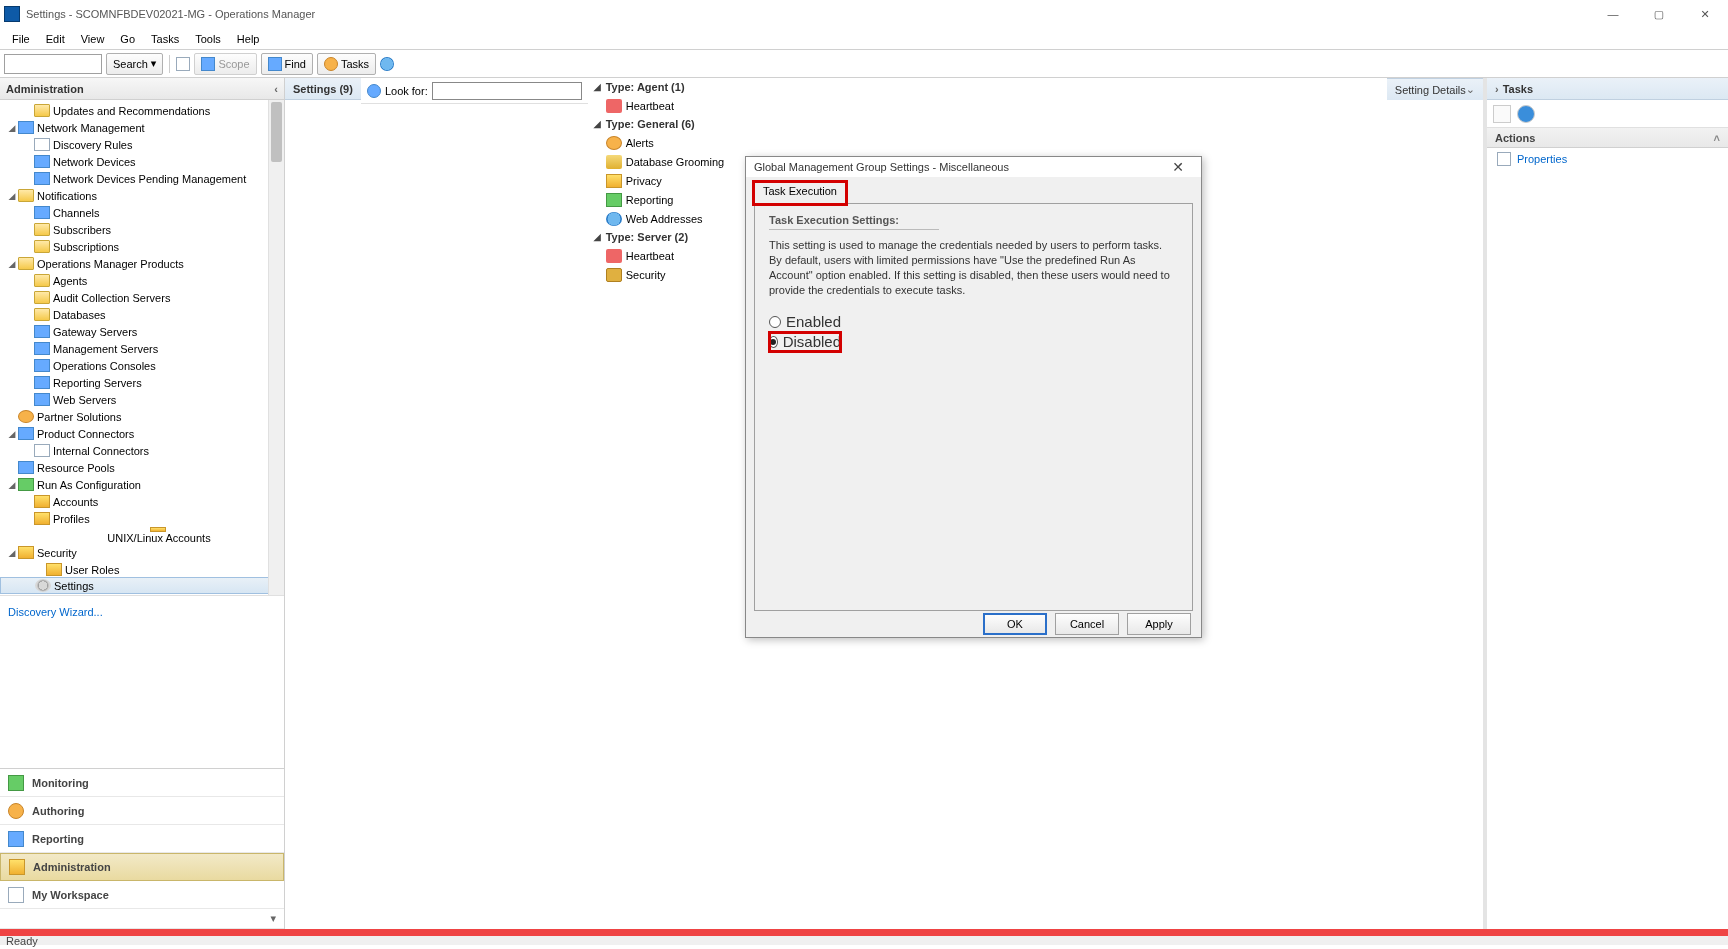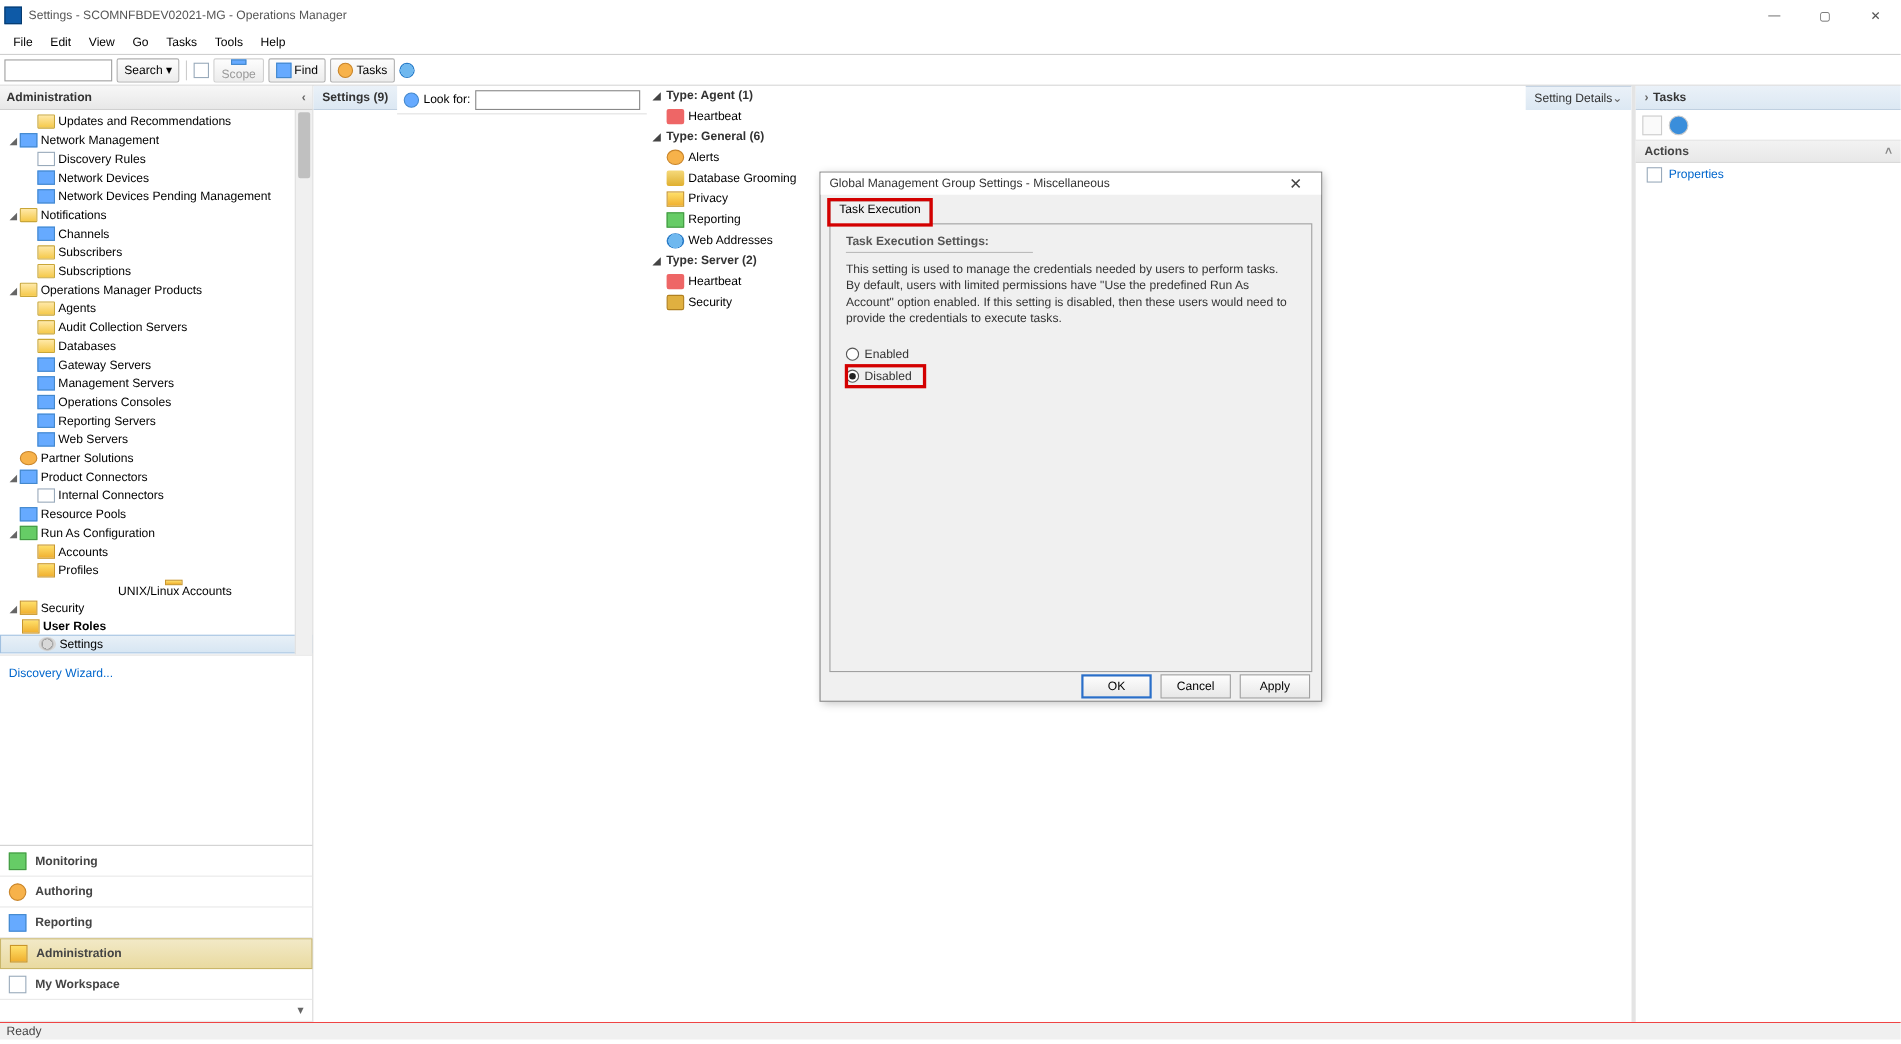--- a/index.html
+++ b/index.html
@@ -10,21 +10,21 @@
 .titlebar .title { color:#555; font-size:11px; }
 .titlebar .win-controls { margin-left:auto; display:flex; }
 .titlebar .win-controls div { width:46px; height:28px; display:flex; align-items:center; justify-content:center; color:#555; }
 
 .menubar { height:22px; display:flex; align-items:center; padding:0 4px; border-bottom:1px solid #d0d0d0; }
 .menubar span { padding:2px 8px; cursor:default; }
 
 .toolbar { height:28px; display:flex; align-items:center; padding:2px 4px; gap:4px; border-bottom:1px solid #d0d0d0; background:#fff; }
 .toolbar .search-box { width:98px; height:20px; border:1px solid #a0a0a0; background:#fff; }
 .toolbar .tb-btn { height:22px; padding:0 6px; display:flex; align-items:center; gap:3px; border:1px solid #b0b0b0; border-radius:2px; background:linear-gradient(#fdfdfd,#ececec); font-size:11px; }
-.toolbar .tb-btn.disabled { color:#999; border-color:#d0d0d0;flex-direction:column; }
+.toolbar .tb-btn.disabled { color:#999; border-color:#d0d0d0; }
 .toolbar .sep { width:1px; height:18px; background:#ccc; margin:0 2px; }
 .toolbar .small-ico { width:14px; height:14px; display:inline-block; }
 
 .main-row { display:flex; height: calc(100% - 28px - 22px - 28px - 20px); }
 .admin-panel { width:285px; border-right:1px solid #d0d0d0; display:flex; flex-direction:column; background:#fff; }
 .panel-header { height:22px; background:linear-gradient(#f7f7f7,#e8e8e8); border-bottom:1px solid #d0d0d0; display:flex; align-items:center; padding:0 6px; font-weight:bold; color:#333; }
 .panel-header .collapse { margin-left:auto; color:#666; cursor:default; }
 
 .tree { flex:0 1 auto; overflow-y:auto; padding:2px 0; position:relative; }
 .tree .node { display:flex; align-items:center; height:17px; padding-left:6px; cursor:default; white-space:nowrap; }
@@ -60,35 +60,35 @@
 
 .tasks-panel { width:245px; border-left:4px solid #e4e4e4; display:flex; flex-direction:column; background:#fff; }
 .tp-header { height:22px; background:linear-gradient(#eaf1f8,#dce8f3); border-bottom:1px solid #c0d0e0; display:flex; align-items:center; padding:0 8px; font-weight:bold; color:#333; }
 .tp-icons { height:28px; display:flex; align-items:center; padding:0 6px; gap:6px; border-bottom:1px solid #e0e0e0; }
 .tp-icons .ico { width:18px; height:18px; border:1px solid #ccc; background:#fafafa; }
 .actions-header { height:20px; background:linear-gradient(#f2f2f2,#e8e8e8); border-bottom:1px solid #d0d0d0; display:flex; align-items:center; padding:0 8px; font-weight:bold; color:#444; }
 .actions-header .chev { margin-left:auto; color:#888; }
 .action-item { height:22px; display:flex; align-items:center; padding:0 10px; gap:6px; color:#0066cc; cursor:pointer; }
 .action-item .ai-icon { width:14px; height:14px; }
 
-.statusbar { height:16px; background:#f0f0f0; border-top:1px solid #ef4444; display:flex; align-items:center; padding:0 6px; color:#444; }
+.statusbar { height:16px; background:#f0f0f0; border-top:7px solid #ef4444; display:flex; align-items:center; padding:0 6px; color:#444; }
 
 
 .dialog { position:absolute; left:460px; top:78px; width:457px; height:482px; background:#f0f0f0; border:1px solid #888; box-shadow:2px 2px 8px rgba(0,0,0,.25); z-index:100; display:flex; flex-direction:column; }
 .dlg-title { height:28px; background:#fff; display:flex; align-items:center; padding:0 8px; font-size:11px; color:#333; }
 .dlg-title .x { margin-left:auto; width:30px; text-align:center; font-size:14px; color:#444; cursor:default; }
 .dlg-body { flex:1; padding:4px 8px 0 8px; }
 .tab-strip { display:flex; }
 .tab { height:22px; padding:2px 8px; background:#f0f0f0; border:1px solid #a0a0a0; border-bottom:none; font-size:11px; position:relative; top:1px; }
 .tab.red-box { outline:3px solid #d30000; outline-offset:-1px; }
 .tab-page { border:1px solid #a0a0a0; background:#f0f0f0; height:408px; padding:10px 14px; }
 .tab-page h4 { font-size:11px; font-weight:bold; color:#555; margin-bottom:3px; }
 .tab-page .hr { height:1px; background:#bbb; margin-bottom:8px; width:170px; }
 .tab-page p { font-size:11px; color:#333; line-height:1.35; margin-bottom:14px; }
-.radio-row { display:flex; align-items:center; gap:5px; height:20px; font-size:11px; color:#333; }
+.radio-row { display:flex; align-items:center; gap:5px; height:20px; font-size:15px; color:#333; }
 .radio-row.red-box { outline:3px solid #d30000; outline-offset:-2px; width:72px; }
 .radio { width:12px; height:12px; border-radius:50%; border:1px solid #555; background:#fff; display:flex; align-items:center; justify-content:center; }
 .radio.checked::after { content:""; width:6px; height:6px; border-radius:50%; background:#222; }
 .dlg-buttons { height:36px; display:flex; align-items:center; justify-content:flex-end; gap:8px; padding:0 10px; }
 .btn { width:64px; height:22px; border:1px solid #a0a0a0; background:linear-gradient(#fdfdfd,#e8e8e8); font-size:11px; cursor:default; }
 .btn.primary { border:2px solid #2a6fc9; }
 
 
 .ic-folder { background:linear-gradient(#ffe9a8,#f5c94a); border:1px solid #c9a637; border-radius:1px; }
 .ic-gear { background:radial-gradient(circle,#d8d8d8 40%,#999 42%,#d8d8d8 60%); border-radius:50%; }
@@ -260,21 +260,21 @@
         </div>
         <div class="node" style="padding-left: 34px; flex-direction: column;">
           <span class="tree-icon ic-shield"></span>
           <span class="label">UNIX/Linux Accounts</span>
         </div>
         <div class="node" style="padding-left: 6px;">
           <span class="expander">◢</span>
           <span class="tree-icon ic-shield"></span>
           <span class="label">Security</span>
         </div>
-        <div class="node" style="padding-left: 20px; font-weight: bold;">
+        <div class="node" style="padding-left: 46px;">
           <span class="tree-icon ic-shield"></span>
           <span class="label">User Roles</span>
         </div>
         <div class="node selected" style="padding-left: 34px;">
           <span class="tree-icon ic-gear"></span>
           <span class="label">Settings</span>
         </div>
         <div class="scrollbar">
           <div class="thumb"></div>
         </div>

